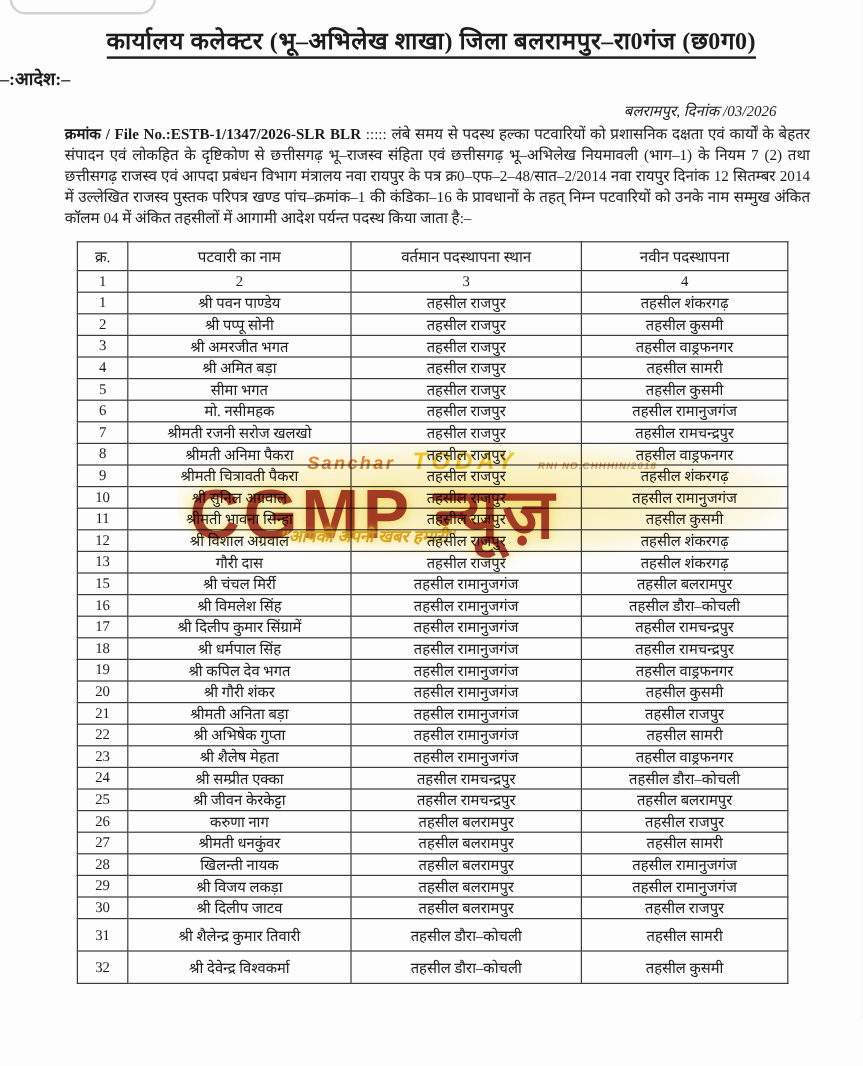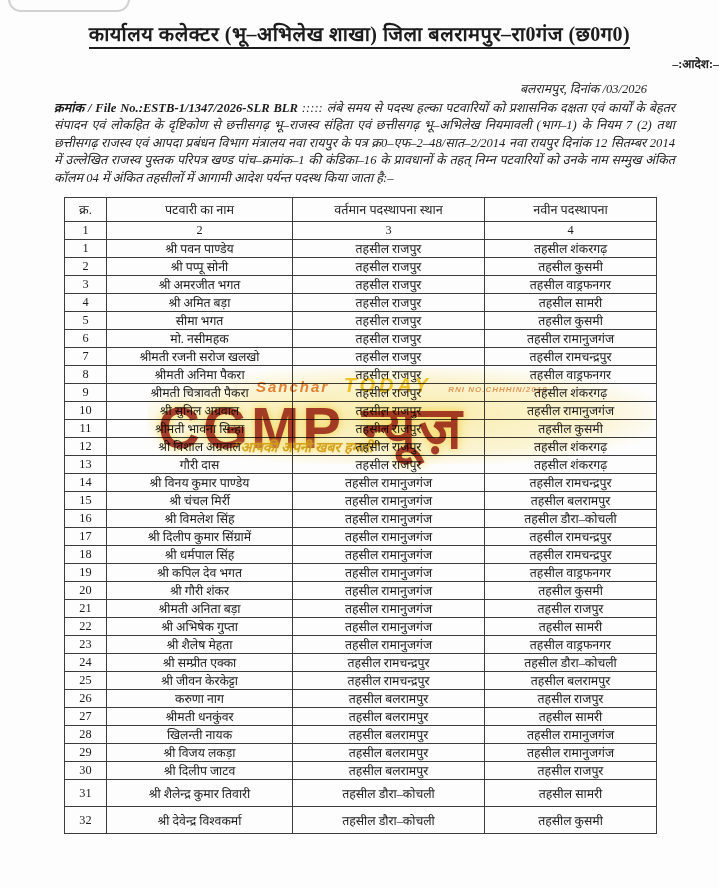--- a/index.html
+++ b/index.html
@@ -18,30 +18,29 @@
   }
   .doc-title{
     margin:20px 40px 0 40px;
     text-align:center;
     font-size:20px;font-weight:bold;letter-spacing:.5px;
   }
   .doc-title span{
     display:inline-block;border-bottom:2px solid #1c1c1c;padding-bottom:0;
   }
   .order-heading{
-    text-align:right;font-size:12px;font-weight:bold;margin-top:6px;
+    text-align:left;font-size:15px;font-weight:bold;margin-top:6px;
   }
   .place-date{
     text-align:right;font-size:12.5px;margin:8px 72px 0 0;font-style:italic;
   }
   .intro{
     margin:3px 44px 0 54px;
     font-size:12.6px;line-height:17.4px;
     text-align:justify;
-    font-style:italic;
   }
   .intro b{font-size:12.6px;}
   .transfer-table{
     border-collapse:collapse;
     margin:10px 0 0 64px;
     table-layout:fixed;
     width:592px;
     font-size:12.3px;
   }
   .transfer-table col.c-no{width:42px;}
@@ -200,26 +199,20 @@
           <td>तहसील राजपुर</td>
           <td>तहसील शंकरगढ़</td>
         </tr>
         <tr>
           <td>13</td>
           <td>गौरी दास</td>
           <td>तहसील राजपुर</td>
           <td>तहसील शंकरगढ़</td>
         </tr>
         <tr>
-          <td>14</td>
-          <td>श्री विनय कुमार पाण्डेय</td>
-          <td>तहसील रामानुजगंज</td>
-          <td>तहसील रामचन्द्रपुर</td>
-        </tr>
-        <tr>
           <td>15</td>
           <td>श्री चंचल मिर्री</td>
           <td>तहसील रामानुजगंज</td>
           <td>तहसील बलरामपुर</td>
         </tr>
         <tr>
           <td>16</td>
           <td>श्री विमलेश सिंह</td>
           <td>तहसील रामानुजगंज</td>
           <td>तहसील डौरा–कोचली</td>

